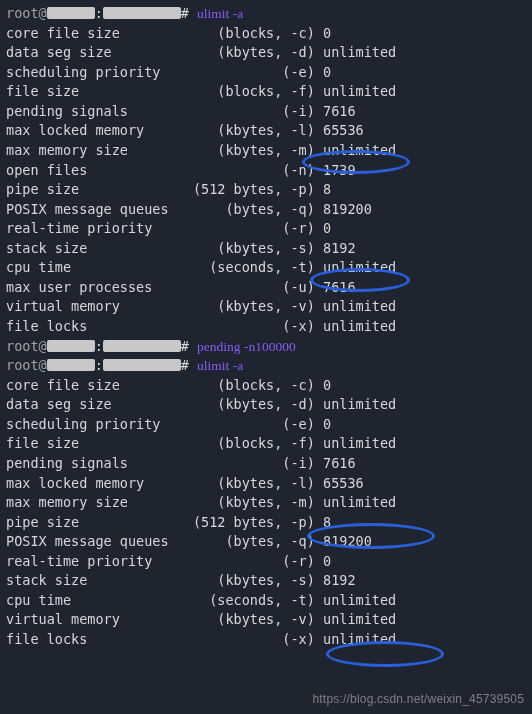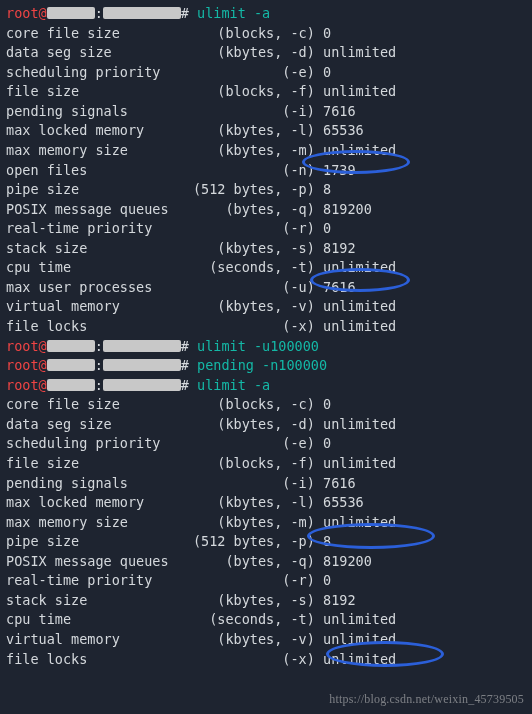--- a/index.html
+++ b/index.html
@@ -9,44 +9,44 @@
     font-family: "Menlo", "Consolas", "DejaVu Sans Mono", monospace;
     font-size: 13.5px;
     line-height: 1.45;
     width: 532px;
     height: 714px;
     overflow: hidden;
     padding: 4px 6px;
     position: relative;
   }
   .line { white-space: pre; }
-  .prompt-user { color: #ef4444; }
+  .prompt-user { color: #a3a3a3; }
   .redact {
     display: inline-block;
     background: #c8c8c8;
     color: #c8c8c8;
     border-radius: 2px;
     vertical-align: middle;
     height: 12px;
     margin-top: -2px;
   }
-  .cmd { color: #14b8a6; }
+  .cmd { color: #8b5cf6; font-family: Liberation Serif, serif; }
   .circle {
     position: absolute;
     border: 3px solid #2b5fd9;
     border-radius: 50% / 50%;
     pointer-events: none;
   }
   .watermark {
     position: absolute;
     bottom: 6px;
     right: 8px;
     font-size: 12px;
     color: rgba(200,200,200,0.55);
-    font-family: Liberation Serif, serif;
+    font-family: Liberation Sans, sans-serif;
     letter-spacing: 0.2px;
   }
 </style>
 </head>
 <body>
 
 <div id="term">
     <div class="line"><span class="prompt-user">root@</span><span class="redact" style="width: 48px;"></span><span>:</span><span class="redact" style="width: 78px;"></span><span># </span><span class="cmd">ulimit -a</span></div>
     <div class="line"><span>core file size       </span><span>     (blocks, -c)</span><span> </span><span>0</span></div>
     <div class="line"><span>data seg size        </span><span>     (kbytes, -d)</span><span> </span><span>unlimited</span></div>
@@ -57,21 +57,20 @@
     <div class="line"><span>max memory size      </span><span>     (kbytes, -m)</span><span> </span><span>unlimited</span></div>
     <div class="line"><span>open files           </span><span>             (-n)</span><span> </span><span>1739</span></div>
     <div class="line"><span>pipe size            </span><span>  (512 bytes, -p)</span><span> </span><span>8</span></div>
     <div class="line"><span>POSIX message queues </span><span>      (bytes, -q)</span><span> </span><span>819200</span></div>
     <div class="line"><span>real-time priority   </span><span>             (-r)</span><span> </span><span>0</span></div>
     <div class="line"><span>stack size           </span><span>     (kbytes, -s)</span><span> </span><span>8192</span></div>
     <div class="line"><span>cpu time             </span><span>    (seconds, -t)</span><span> </span><span>unlimited</span></div>
     <div class="line"><span>max user processes   </span><span>             (-u)</span><span> </span><span>7616</span></div>
     <div class="line"><span>virtual memory       </span><span>     (kbytes, -v)</span><span> </span><span>unlimited</span></div>
     <div class="line"><span>file locks           </span><span>             (-x)</span><span> </span><span>unlimited</span></div>
-    <div class="line"><span class="prompt-user">root@</span><span class="redact" style="width: 48px;"></span><span>:</span><span class="redact" style="width: 78px;"></span><span># </span><span class="cmd">ulimit -u100000</span></div>
     <div class="line"><span class="prompt-user">root@</span><span class="redact" style="width: 48px;"></span><span>:</span><span class="redact" style="width: 78px;"></span><span># </span><span class="cmd">pending -n100000</span></div>
     <div class="line"><span class="prompt-user">root@</span><span class="redact" style="width: 48px;"></span><span>:</span><span class="redact" style="width: 78px;"></span><span># </span><span class="cmd">ulimit -a</span></div>
     <div class="line"><span>core file size       </span><span>     (blocks, -c)</span><span> </span><span>0</span></div>
     <div class="line"><span>data seg size        </span><span>     (kbytes, -d)</span><span> </span><span>unlimited</span></div>
     <div class="line"><span>scheduling priority  </span><span>             (-e)</span><span> </span><span>0</span></div>
     <div class="line"><span>file size            </span><span>     (blocks, -f)</span><span> </span><span>unlimited</span></div>
     <div class="line"><span>pending signals      </span><span>             (-i)</span><span> </span><span>7616</span></div>
     <div class="line"><span>max locked memory    </span><span>     (kbytes, -l)</span><span> </span><span>65536</span></div>
     <div class="line"><span>max memory size      </span><span>     (kbytes, -m)</span><span> </span><span>unlimited</span></div>
     <div class="line"><span>pipe size            </span><span>  (512 bytes, -p)</span><span> </span><span>8</span></div>

